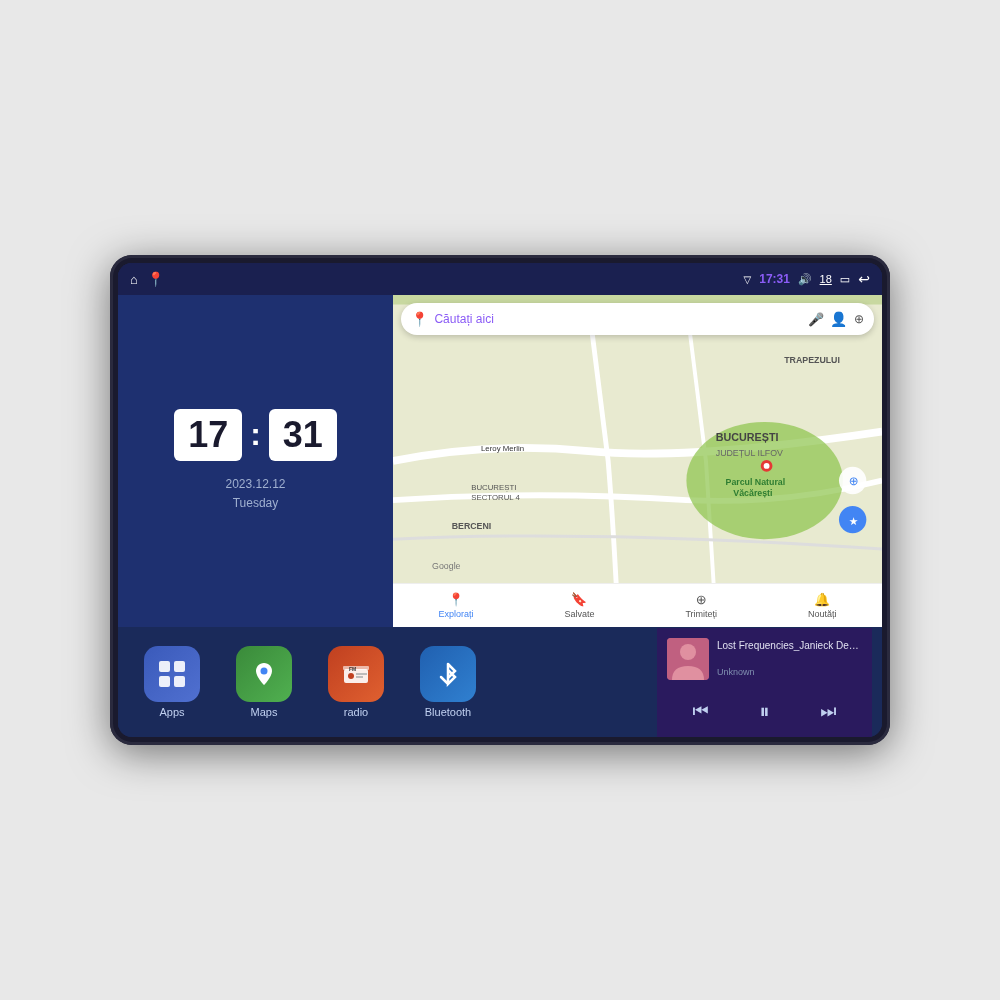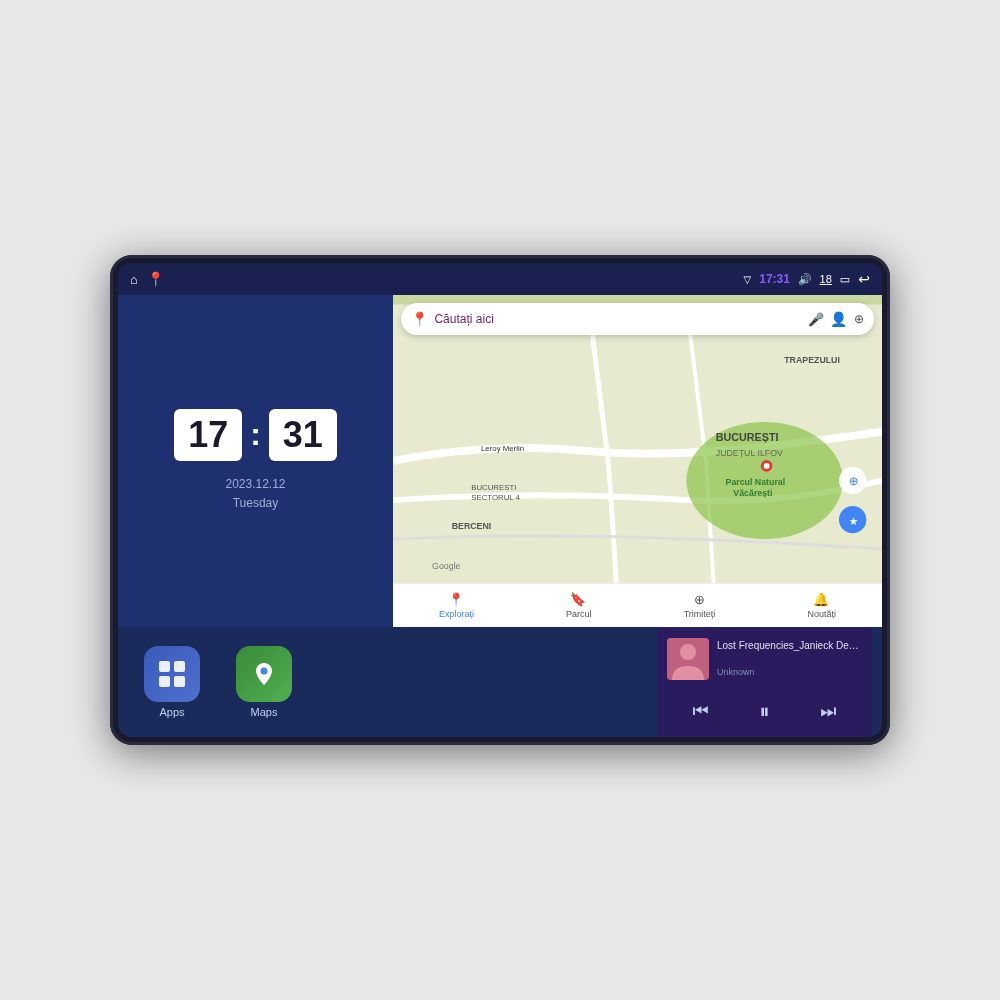--- a/index.html
+++ b/index.html
@@ -120,21 +120,21 @@
       align-items: center;
       padding: 0 10px;
       gap: 6px;
       box-shadow: 0 2px 6px rgba(0,0,0,0.2);
       z-index: 10;
     }
     .map-search-icon {
       color: #e8472c; font-size: 14px;
     }
     .map-search-text {
-      flex: 1; font-size: 12px; color: #701a75;
+      flex: 1; font-size: 12px; color: #8b5cf6;
     }
     .map-search-actions {
       display: flex; gap: 6px; align-items: center;
     }
     .map-search-actions span {
       font-size: 13px; color: #555;
     }
     .map-bottom-bar {
       position: absolute;
       bottom: 0; left: 0; right: 0;
@@ -328,21 +328,21 @@
             </div>
           </div>
 
           <div class="map-bottom-bar">
             <div class="map-nav-item active">
               <span class="map-nav-icon">📍</span>
               <span>Explorați</span>
             </div>
             <div class="map-nav-item">
               <span class="map-nav-icon">🔖</span>
-              <span>Parcul</span>
+              <span>Salvate</span>
             </div>
             <div class="map-nav-item">
               <span class="map-nav-icon">⊕</span>
               <span>Trimiteți</span>
             </div>
             <div class="map-nav-item">
               <span class="map-nav-icon">🔔</span>
               <span>Noutăți</span>
             </div>
           </div>
@@ -368,21 +368,42 @@
           <div class="app-item">
             <div class="app-icon-wrapper icon-maps">
               <svg width="30" height="30" viewBox="0 0 30 30">
                 <path d="M15 4 C10 4 7 8 7 12 C7 18 15 26 15 26 C15 26 23 18 23 12 C23 8 20 4 15 4Z" fill="#fff"></path>
                 <circle cx="15" cy="12" r="3.5" fill="#4285f4"></circle>
               </svg>
             </div>
             <span class="app-label">Maps</span>
           </div>
 
-
+          <div class="app-item">
+            <div class="app-icon-wrapper icon-radio">
+              <svg width="30" height="30" viewBox="0 0 30 30">
+                <rect x="3" y="10" width="24" height="14" rx="2" fill="#fff" opacity="0.9"></rect>
+                <rect x="2" y="7" width="26" height="4" rx="1" fill="#fff" opacity="0.6"></rect>
+                <circle cx="10" cy="17" r="3" fill="#c04020"></circle>
+                <line x1="15" y1="15" x2="26" y2="15" stroke="#aaa" stroke-width="1.5"></line>
+                <line x1="15" y1="18" x2="22" y2="18" stroke="#aaa" stroke-width="1.5"></line>
+                <text x="8" y="12" font-size="5" fill="#333" font-weight="bold">FM</text>
+              </svg>
+            </div>
+            <span class="app-label">radio</span>
+          </div>
+
+          <div class="app-item">
+            <div class="app-icon-wrapper icon-bluetooth">
+              <svg width="30" height="30" viewBox="0 0 30 30">
+                <path d="M15 5 L15 25 L22 18 L15 11 L22 18 L15 25 L8 18 M15 5 L22 12 L15 19" stroke="#fff" stroke-width="2.5" fill="none" stroke-linecap="round"></path>
+              </svg>
+            </div>
+            <span class="app-label">Bluetooth</span>
+          </div>
 
 
         </div>
 
         <div class="music-player">
           <div class="music-info">
             <div class="music-thumb">
 
               <svg width="42" height="42" viewBox="0 0 42 42">
                 <rect width="42" height="42" fill="#c06080"></rect>

